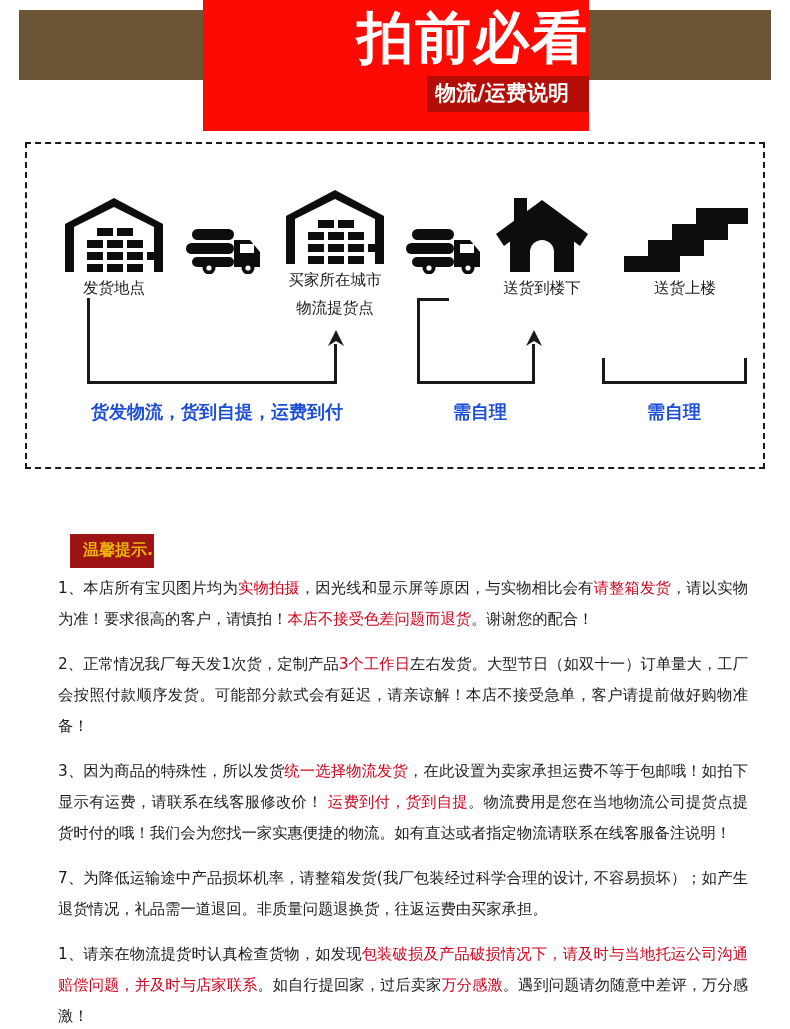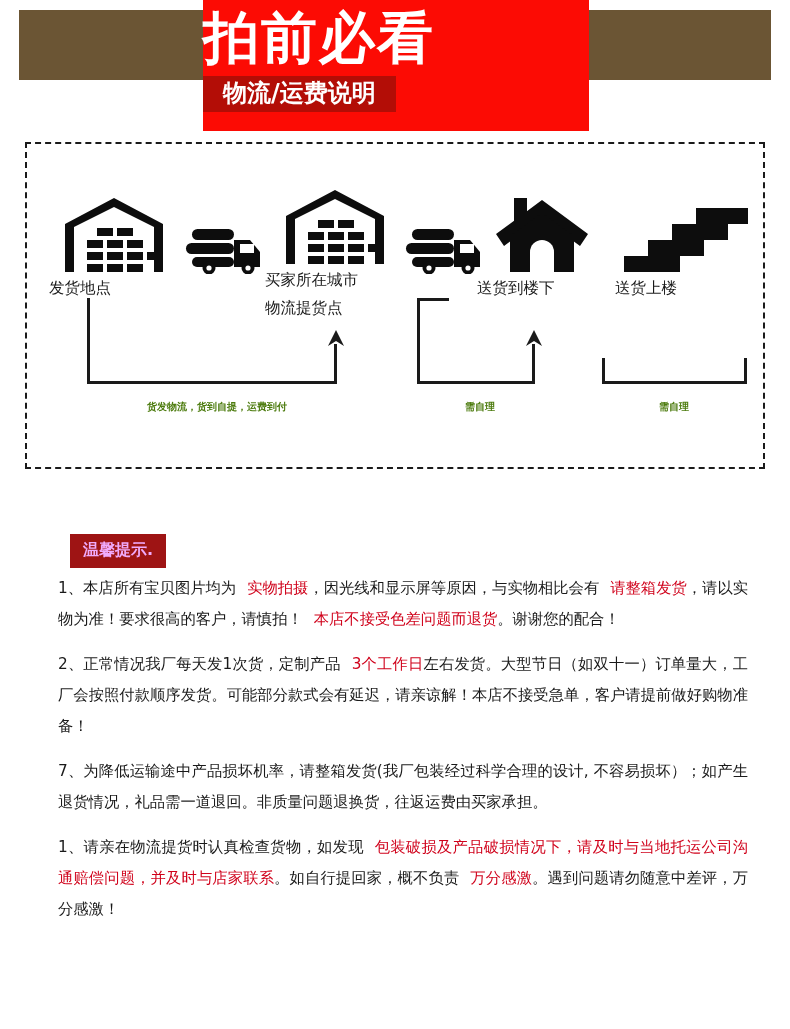--- a/index.html
+++ b/index.html
@@ -15,86 +15,87 @@
   .hdr-band {
     position: absolute; left: 19px; top: 10px;
     width: 752px; height: 70px;
     background: #6b5534;
   }
   .hdr-redbox {
     position: absolute; left: 203px; top: 0px;
     width: 386px; height: 131px;
     background: #fc0b04;
     display: flex; flex-direction: column;
-    align-items: flex-start; justify-content: flex-start;
+    align-items: flex-end; justify-content: flex-start;
   }
   .hdr-title {
     margin-top: 6px;
     font-size: 56px; line-height: 64px;
     font-weight: bold; color: #ffffff;
     letter-spacing: 2px;
     white-space: nowrap;
   }
   .hdr-sublabel {
     margin-top: 6px;
     background: #b30d06;
     color: #ffffff;
-    font-size: 24px; line-height: 21px;
+    font-size: 21px; line-height: 21px;
     font-weight: bold;
-    padding: 7px 20px 8px 20px;
+    padding: 7px 20px 8px 8px;
     white-space: nowrap;
   }
 
   
   .diagram {
     position: absolute; left: 25px; top: 142px;
     width: 740px; height: 327px;
     border: 2px dashed #1a1a1a;
     background: #fff;
   }
   .diagram-inner { position: relative; width: 100%; height: 100%; }
 
   .node { position: absolute; }
   .node-label {
     font-size: 15.5px; line-height: 28px;
     color: #1a1a1a; white-space: nowrap;
+    text-align: center;
   }
   .icon-wrap { display: flex; align-items: flex-end; justify-content: center; }
 
   .red-caption {
     position: absolute;
-    color: #4d7c0f; font-size: 10px; font-weight: bold;
+    color: #1d4ed8; font-size: 18px; font-weight: bold;
     white-space: nowrap; text-align: center;
   }
 
   .brk { position: absolute; background: transparent; }
   .brk-line { position: absolute; background: #1a1a1a; }
 
   
   .tips { position: absolute; left: 0; top: 500px; width: 790px; }
   .tips-badge {
     position: absolute; left: 70px; top: 34px;
-    background: #9e1414; color: #f0abfc;
+    background: #9e1414; color: #eab308;
     font-size: 16px; font-weight: bold;
-    padding: 6px 13px 7px 13px;
+    padding: 6px 1px 7px 13px;
     white-space: nowrap;
   }
   .tips-body {
     position: absolute; left: 58px; top: 73px;
     width: 690px;
   }
   .tip-item {
     font-size: 15.3px;
     line-height: 31px;
     color: #1a1a1a;
     margin-bottom: 14px;
     text-align: justify;
     text-justify: inter-ideograph;
   }
-  .tip-item .r { color: #d0021b; padding-left: 11px; }
+  .tip-item .r { color: #d0021b; }
 </style>
 </head>
 <body>
 
 <div class="page">
 
   <div class="hdr-band"></div>
   <div class="hdr-redbox">
     <div class="hdr-title">拍前必看</div>
     <div class="hdr-sublabel">物流/运费说明</div>
@@ -232,18 +233,19 @@
       <div class="red-caption" style="left:592px; top:256px; width:110px;">需自理</div>
 
     </div>
   </div>
 
   <div class="tips">
     <div class="tips-badge">温馨提示.</div>
     <div class="tips-body">
       <div class="tip-item"><span>1、本店所有宝贝图片均为</span><span class="r">实物拍摄</span><span>，因光线和显示屏等原因，与实物相比会有</span><span class="r">请整箱发货</span><span>，请以实物为准！要求很高的客户，请慎拍！</span><span class="r">本店不接受色差问题而退货</span><span>。谢谢您的配合！</span></div>
       <div class="tip-item"><span>2、正常情况我厂每天发1次货，定制产品</span><span class="r">3个工作日</span><span>左右发货。大型节日（如双十一）订单量大，工厂会按照付款顺序发货。可能部分款式会有延迟，请亲谅解！本店不接受急单，客户请提前做好购物准备！</span></div>
+      <div class="tip-item"><span>3、因为商品的特殊性，所以发货</span><span class="r">统一选择物流发货</span><span>，在此设置为卖家承担运费不等于包邮哦！如拍下显示有运费，请联系在线客服修改价！ </span><span class="r">运费到付，货到自提</span><span>。物流费用是您在当地物流公司提货点提货时付的哦！我们会为您找一家实惠便捷的物流。如有直达或者指定物流请联系在线客服备注说明！</span></div>
       <div class="tip-item"><span>7、为降低运输途中产品损坏机率，请整箱发货(我厂包装经过科学合理的设计, 不容易损坏）；如产生退货情况，礼品需一道退回。非质量问题退换货，往返运费由买家承担。</span></div>
-      <div class="tip-item"><span>1、请亲在物流提货时认真检查货物，如发现</span><span class="r">包装破损及产品破损情况下，请及时与当地托运公司沟通赔偿问题，并及时与店家联系</span><span>。如自行提回家，概不负责</span><span class="r">万分感激</span><span>。遇到问题请勿随意中差评，万分感激！</span></div>
+      <div class="tip-item"><span>1、请亲在物流提货时认真检查货物，如发现</span><span class="r">包装破损及产品破损情况下，请及时与当地托运公司沟通赔偿问题，并及时与店家联系</span><span>。如自行提回家，过后卖家</span><span class="r">万分感激</span><span>。遇到问题请勿随意中差评，万分感激！</span></div>
     </div>
   </div>
 
 </div>
 
 </body></html>

